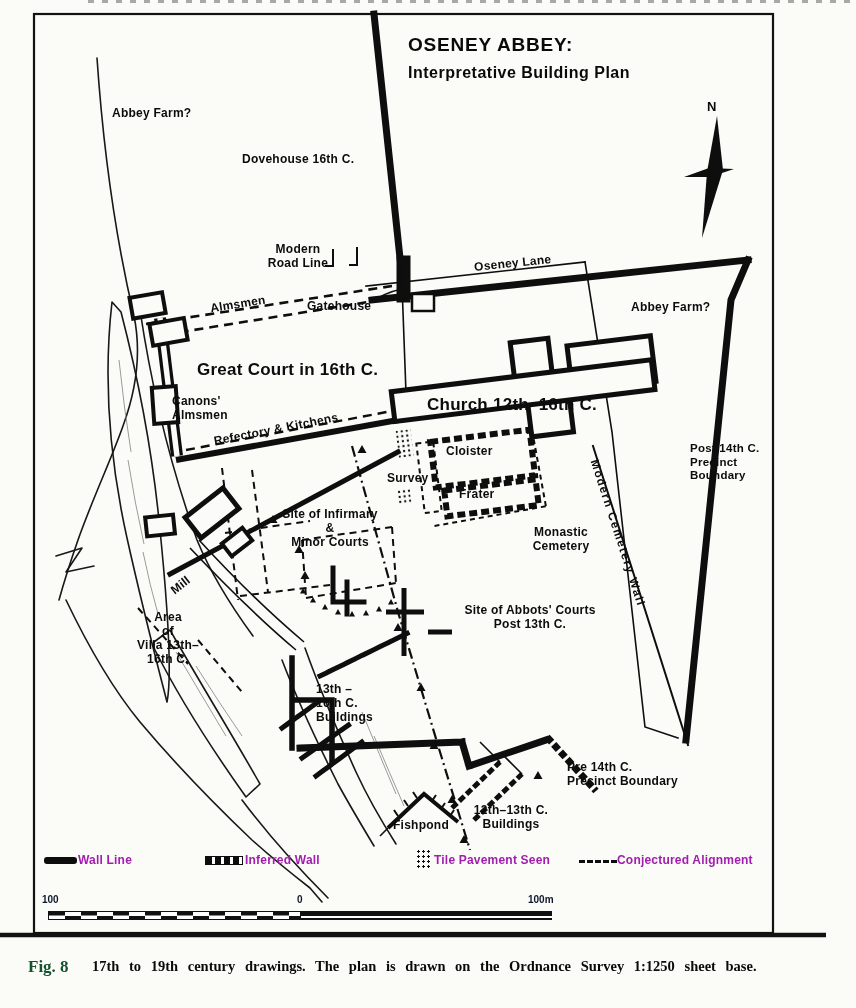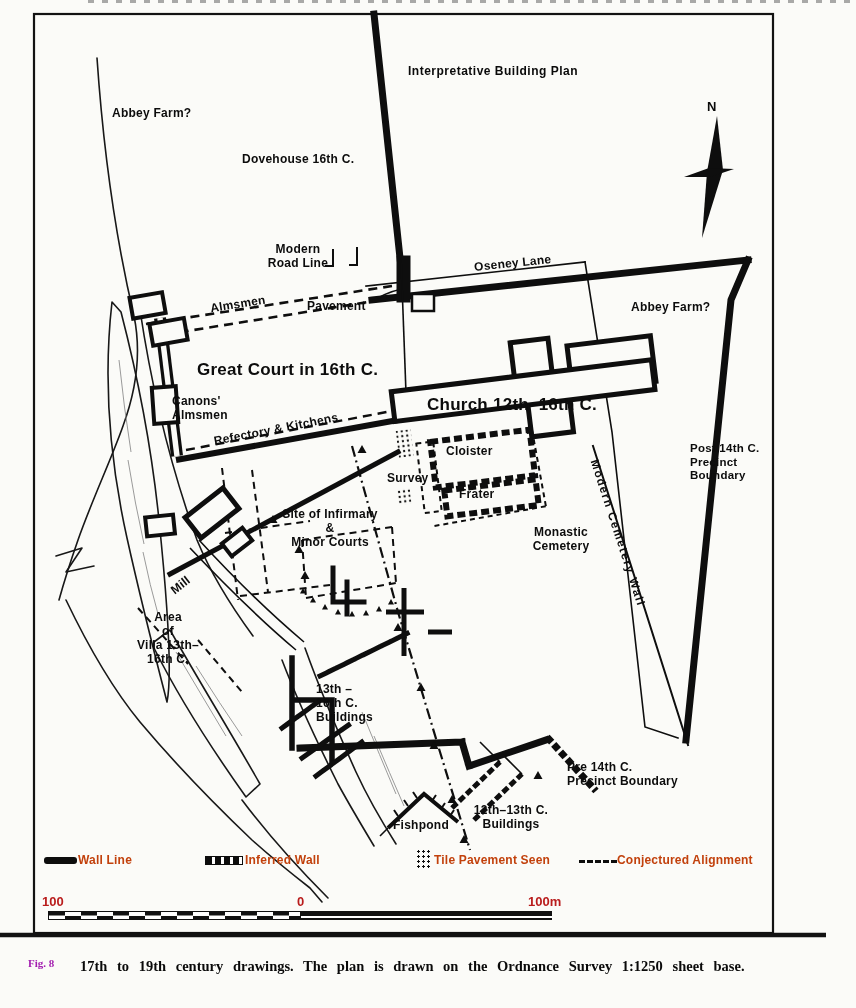--- a/index.html
+++ b/index.html
@@ -7,47 +7,47 @@
        font-family:"Liberation Sans",sans-serif;}
   #page{position:relative;width:856px;height:1008px;}
   svg{position:absolute;left:0;top:0;}
   .lbl{position:absolute;font-weight:bold;font-size:12px;line-height:1.18;
        color:#0c0c0c;letter-spacing:.25px;white-space:pre-line;}
   .ctr{text-align:center;}
   .big{font-size:17px;}
   .sm{font-size:11.5px;}
   .title1{position:absolute;left:408px;top:34px;font-weight:bold;font-size:19px;
           letter-spacing:.8px;color:#0a0a0a;}
-  .title2{position:absolute;left:408px;top:64px;font-weight:bold;font-size:12px;
+  .title2{position:absolute;left:408px;top:64px;font-weight:bold;font-size:16px;
           letter-spacing:.5px;color:#0a0a0a;}
   .north-n{position:absolute;left:707px;top:99px;font-weight:bold;font-size:13px;color:#0a0a0a;}
-  .legend-label{position:absolute;font-weight:bold;font-size:12px;color:#c2410c;letter-spacing:.2px;}
+  .legend-label{position:absolute;font-weight:bold;font-size:12px;color:#a21caf;letter-spacing:.2px;}
   .sw{position:absolute;}
   .sw-wall{width:33px;height:7px;background:#0d0d0d;border-radius:3px;}
   .sw-inferred{width:36px;height:7px;border:1px solid #0d0d0d;
      background:repeating-linear-gradient(90deg,#0d0d0d 0 6px,#fff 6px 9px);}
   .sw-tile{width:15px;height:21px;
      background-image:radial-gradient(#0d0d0d 1.1px,transparent 1.4px);
      background-size:5px 5px;}
   .sw-dash{width:38px;height:0;border-top:3px dashed #0d0d0d;}
-  .scale-num{position:absolute;font-weight:bold;font-size:13px;color:#b91c1c;}
+  .scale-num{position:absolute;font-weight:bold;font-size:10px;color:#0f172a;}
   .scale-checker{position:absolute;left:48px;top:911px;width:253px;height:9px;
      border:1px solid #111;box-sizing:border-box;
      background:
        repeating-linear-gradient(90deg,#111 0 16px,#fff 16px 32px) top left/100% 3.5px no-repeat,
        repeating-linear-gradient(90deg,#fff 0 16px,#111 16px 32px) bottom left/100% 3.5px no-repeat;}
   .scale-solid{position:absolute;left:301px;top:911px;width:251px;height:9px;
      background:linear-gradient(#111 0 5px,#fff 5px 7px,#111 7px 9px);}
   .caption-fig{position:absolute;left:28px;top:957px;width:46px;
-     font-family:"Liberation Serif",serif;font-weight:bold;font-size:11px;color:#a21caf;}
+     font-family:"Liberation Serif",serif;font-weight:bold;font-size:17px;color:#14532d;}
   .caption-text{position:absolute;left:80px;top:957px;width:750px;
      font-family:"Liberation Serif",serif;font-weight:bold;font-size:14.5px;
      line-height:19px;color:#0a0a0a;}
   .cap-l1{display:block;word-spacing:2.5px;}
-  .cap-l2{display:block;word-spacing:6px;}
+  .cap-l2{display:block;word-spacing:6px;margin-left:12px;}
   .top-remnant{position:absolute;left:88px;top:0;width:768px;height:3px;opacity:.45;
      background:repeating-linear-gradient(90deg,#444 0 6px,transparent 6px 14px);}
 </style>
 </head>
 <body>
 
 <div id="page">
 
   <div class="top-remnant"></div>
 
@@ -200,30 +200,31 @@
       <path d="M398,816 l-4,-6 M408,806 l-4,-6 M417,798 l-4,-6 M432,801 l4,-6 M441,809 l4,-6 M450,816 l4,-6" stroke-width="2"></path>
     </g>
 
     <g fill="#0e0e0e">
       <path d="M717,116 L723,170 L702,238 L707,172 Z"></path>
       <path d="M684,177 L709,168 L734,169 L710,177 Z"></path>
     </g>
 
   </svg>
 
+  <div class="title1">OSENEY ABBEY:</div>
   <div class="title2">Interpretative Building Plan</div>
   <div class="north-n">N</div>
 
   <div class="lbl" style="left:112px;top:106px">Abbey Farm?</div>
   <div class="lbl" style="left:242px;top:152px">Dovehouse 16th C.</div>
   <div class="lbl ctr" style="left:262px;top:242px;width:72px">Modern
 Road Line</div>
   <div class="lbl" style="left:474px;top:256px;transform:rotate(-6deg)">Oseney Lane</div>
   <div class="lbl" style="left:210px;top:297px;transform:rotate(-9deg)">Almsmen</div>
-  <div class="lbl" style="left:307px;top:299px">Pavement</div>
+  <div class="lbl" style="left:307px;top:299px">Gatehouse</div>
   <div class="lbl" style="left:631px;top:300px">Abbey Farm?</div>
   <div class="lbl big" style="left:197px;top:360px">Great Court in 16th C.</div>
   <div class="lbl" style="left:172px;top:394px">Canons'
 Almsmen</div>
   <div class="lbl" style="left:214px;top:434px;transform:rotate(-11deg);transform-origin:0 50%">Refectory &amp; Kitchens</div>
   <div class="lbl big" style="left:427px;top:395px">Church 12th–16th C.</div>
   <div class="lbl sm" style="left:690px;top:442px">Post 14th C.
 Precinct
 Boundary</div>
   <div class="lbl" style="left:446px;top:444px">Cloister</div>
@@ -233,20 +234,22 @@
 Cemetery</div>
   <div class="lbl sm" style="left:600px;top:458px;transform:rotate(72deg);transform-origin:0 0;letter-spacing:1.5px">Modern Cemetery Wall</div>
   <div class="lbl ctr" style="left:278px;top:507px;width:104px">Site of Infirmary
 &amp;
 Minor Courts</div>
   <div class="lbl" style="left:170px;top:578px;transform:rotate(-38deg)">Mill</div>
   <div class="lbl ctr" style="left:130px;top:610px;width:76px">Area
 of
 Villa 13th–
 16th C.</div>
+  <div class="lbl ctr" style="left:452px;top:603px;width:156px">Site of Abbots' Courts
+Post 13th C.</div>
   <div class="lbl" style="left:316px;top:682px">13th –
 16th C.
 Buildings</div>
   <div class="lbl" style="left:567px;top:760px">Pre 14th C.
 Precinct Boundary</div>
   <div class="lbl ctr" style="left:466px;top:803px;width:90px">12th–13th C.
 Buildings</div>
   <div class="lbl" style="left:393px;top:818px">Fishpond</div>
 
   <span class="sw sw-wall" style="left:44px;top:857px"></span>

